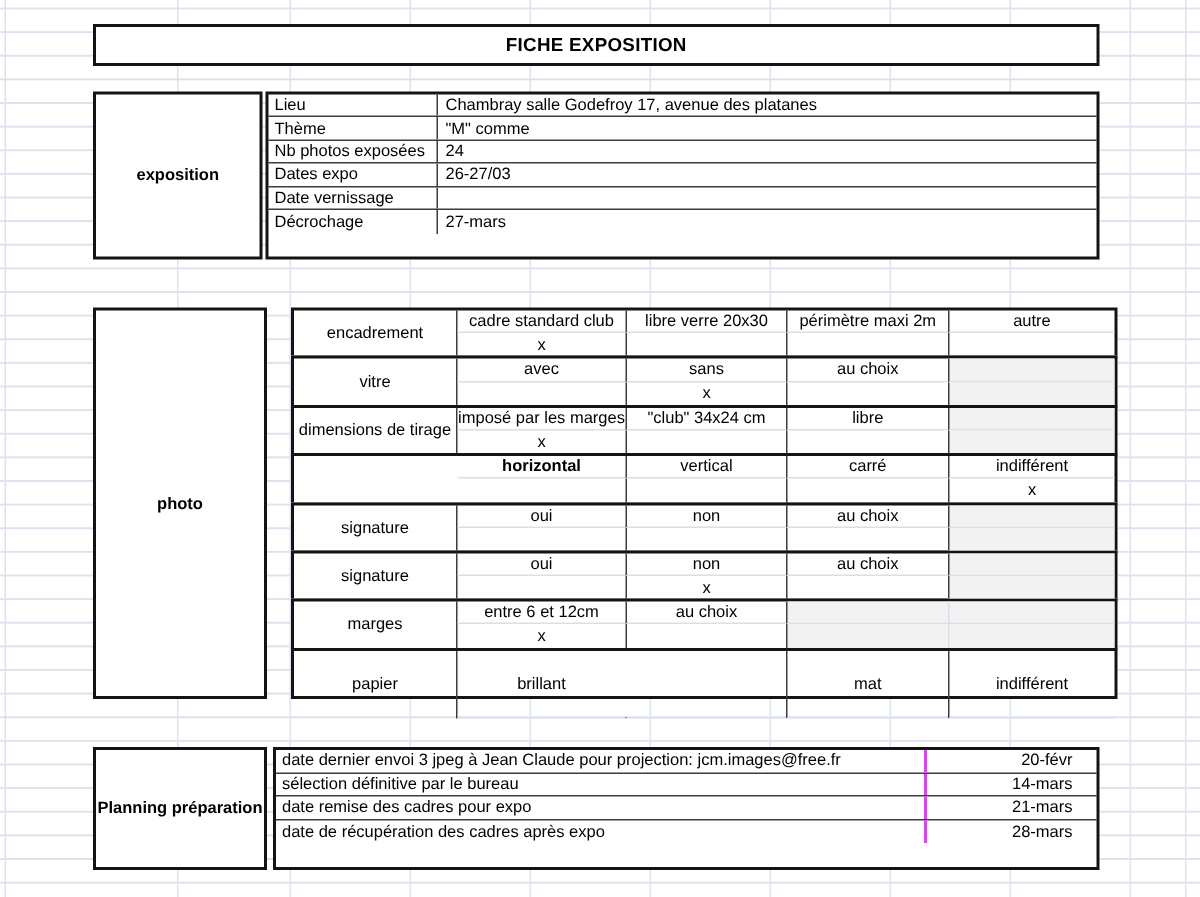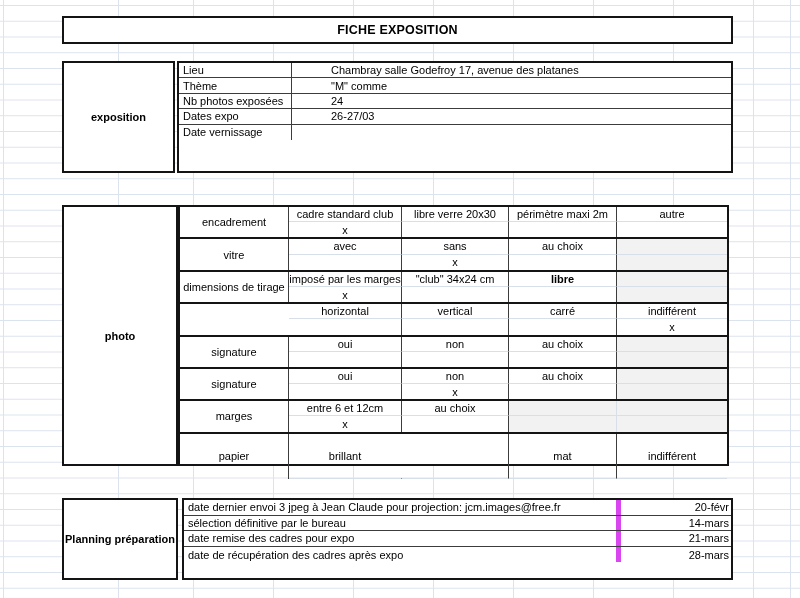--- a/index.html
+++ b/index.html
@@ -20,43 +20,43 @@
   .box { position:absolute; border:2px solid #141414; background:#fff; }
   .section-label { display:flex; align-items:center; justify-content:center; font-weight:bold; }
 
   .title-box { left:62px; top:16px; width:671px; height:28px;
     display:flex; align-items:center; justify-content:center;
     font-weight:bold; font-size:12.5px; letter-spacing:.2px; }
 
   .expo-label { left:62px; top:61px; width:113px; height:112px; }
   .expo-table { left:177px; top:61px; width:556px; height:112px;
     display:grid; grid-template-rows:repeat(7,1fr); }
-  .expo-row { display:grid; grid-template-columns:113px 1fr; border-bottom:1px solid #3c3c3c;gap:34px; }
+  .expo-row { display:grid; grid-template-columns:113px 1fr; border-bottom:1px solid #3c3c3c; }
   .expo-row:last-child { border-bottom:none; }
   .expo-name { border-right:1px solid #3c3c3c; padding-left:4px; display:flex; align-items:center; }
   .expo-value { padding-left:5px; display:flex; align-items:center; }
 
   .photo-label { left:62px; top:205px; width:116px; height:261px; }
-  .photo-blocks { position:absolute; left:178px; top:205px; width:551px; }
+  .photo-blocks { position:absolute; left:194px; top:205px; width:551px; }
   .photo-block { border:2px solid #141414; background:#fff; height:34.38px; margin-top:-2px;
     display:grid; grid-template-columns:109px 112px 107px 108px 1fr; grid-template-rows:1fr 1fr; }
   .photo-block:first-child { margin-top:0; }
   .pb-label { grid-row:1/3; grid-column:1; display:flex; align-items:center; justify-content:center;
     border-right:1px solid #3c3c3c; text-align:center; }
   .opt, .mark { display:flex; align-items:center; justify-content:center; overflow:hidden; }
   .opt { border-bottom:1px solid #d9dfe9; }
 
   .plan-label { left:62px; top:498px; width:116px; height:82px; text-align:center; }
   .plan-table { left:182px; top:498px; width:551px; height:82px;
     display:grid; grid-template-rows:repeat(5,1fr); }
   .plan-row { display:grid; grid-template-columns:1fr 115px; border-bottom:1px solid #3c3c3c; }
   .plan-row:last-child { border-bottom:none; }
   .plan-task { padding-left:4px; display:flex; align-items:center; white-space:nowrap; overflow:hidden; }
-  .plan-date { border-left:5px solid #d946ef; display:flex; align-items:center;
-    justify-content:flex-end; padding-right:2px; }
+  .plan-date { border-left:2px solid #d946ef; display:flex; align-items:center;
+    justify-content:flex-end; padding-right:16px; }
 </style>
 </head>
 <body>
 
 <div class="grid-bg"></div>
 <div id="vlines">
     <div class="vline" style="left: 3px;"></div>
     <div class="vline" style="left: 118px;"></div>
     <div class="vline" style="left: 193px;"></div>
     <div class="vline" style="left: 273px;"></div>
@@ -86,20 +86,24 @@
       <div class="expo-value">24</div>
     </div>
     <div class="expo-row">
       <div class="expo-name">Dates expo</div>
       <div class="expo-value">26-27/03</div>
     </div>
     <div class="expo-row">
       <div class="expo-name">Date vernissage</div>
       <div class="expo-value"></div>
     </div>
+    <div class="expo-row">
+      <div class="expo-name">Décrochage</div>
+      <div class="expo-value">27-mars</div>
+    </div>
   </div>
 
 <div class="box section-label photo-label">photo</div>
 <div class="photo-blocks" id="photo-blocks">
     <div class="photo-block">
       <div class="pb-label">encadrement</div>
       <div class="opt" style="grid-area: 1 / 2;">cadre standard club</div>
       <div class="mark" style="grid-area: 2 / 2;">x</div>
       <div class="opt" style="grid-area: 1 / 3; border-left: 1px solid rgb(60, 60, 60);">libre verre 20x30</div>
       <div class="mark" style="grid-area: 2 / 3; border-left: 1px solid rgb(60, 60, 60);"></div>
@@ -118,27 +122,27 @@
       <div class="mark" style="grid-area: 2 / 4; border-left: 1px solid rgb(60, 60, 60);"></div>
       <div class="opt" style="grid-area: 1 / 5; border-left: 1px solid rgb(60, 60, 60); background: rgb(242, 242, 242);"></div>
       <div class="mark" style="grid-area: 2 / 5; border-left: 1px solid rgb(60, 60, 60); background: rgb(242, 242, 242);"></div>
     </div>
     <div class="photo-block">
       <div class="pb-label">dimensions de tirage</div>
       <div class="opt" style="grid-area: 1 / 2;">imposé par les marges</div>
       <div class="mark" style="grid-area: 2 / 2;">x</div>
       <div class="opt" style="grid-area: 1 / 3; border-left: 1px solid rgb(60, 60, 60);">"club" 34x24 cm</div>
       <div class="mark" style="grid-area: 2 / 3; border-left: 1px solid rgb(60, 60, 60);"></div>
-      <div class="opt" style="grid-area: 1 / 4; border-left: 1px solid rgb(60, 60, 60); font-weight: bold;">libre</div>
-      <div class="mark" style="grid-area: 2 / 4; border-left: 1px solid rgb(60, 60, 60);"></div>
-      <div class="opt" style="grid-area: 1 / 5; border-left: 1px solid rgb(60, 60, 60); background: rgb(242, 242, 242);"></div>
-      <div class="mark" style="grid-area: 2 / 5; border-left: 1px solid rgb(60, 60, 60); background: rgb(242, 242, 242);"></div>
-    </div>
-    <div class="photo-block">
-      <div class="opt" style="grid-area: 1 / 2;">horizontal</div>
+      <div class="opt" style="grid-area: 1 / 4; border-left: 1px solid rgb(60, 60, 60);">libre</div>
+      <div class="mark" style="grid-area: 2 / 4; border-left: 1px solid rgb(60, 60, 60);"></div>
+      <div class="opt" style="grid-area: 1 / 5; border-left: 1px solid rgb(60, 60, 60); background: rgb(242, 242, 242);"></div>
+      <div class="mark" style="grid-area: 2 / 5; border-left: 1px solid rgb(60, 60, 60); background: rgb(242, 242, 242);"></div>
+    </div>
+    <div class="photo-block">
+      <div class="opt" style="grid-area: 1 / 2; font-weight: bold;">horizontal</div>
       <div class="mark" style="grid-area: 2 / 2;"></div>
       <div class="opt" style="grid-area: 1 / 3; border-left: 1px solid rgb(60, 60, 60);">vertical</div>
       <div class="mark" style="grid-area: 2 / 3; border-left: 1px solid rgb(60, 60, 60);"></div>
       <div class="opt" style="grid-area: 1 / 4; border-left: 1px solid rgb(60, 60, 60);">carré</div>
       <div class="mark" style="grid-area: 2 / 4; border-left: 1px solid rgb(60, 60, 60);"></div>
       <div class="opt" style="grid-area: 1 / 5; border-left: 1px solid rgb(60, 60, 60);">indifférent</div>
       <div class="mark" style="grid-area: 2 / 5; border-left: 1px solid rgb(60, 60, 60);">x</div>
     </div>
     <div class="photo-block">
       <div class="pb-label">signature</div>

